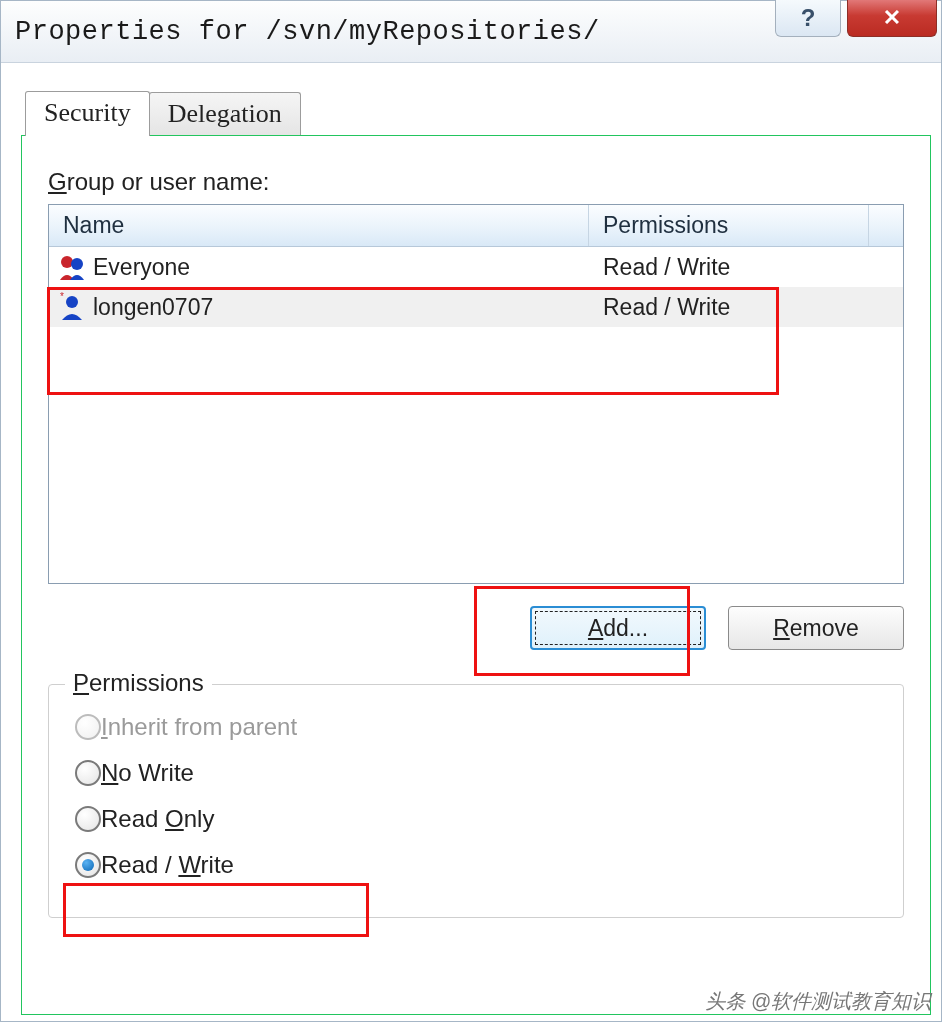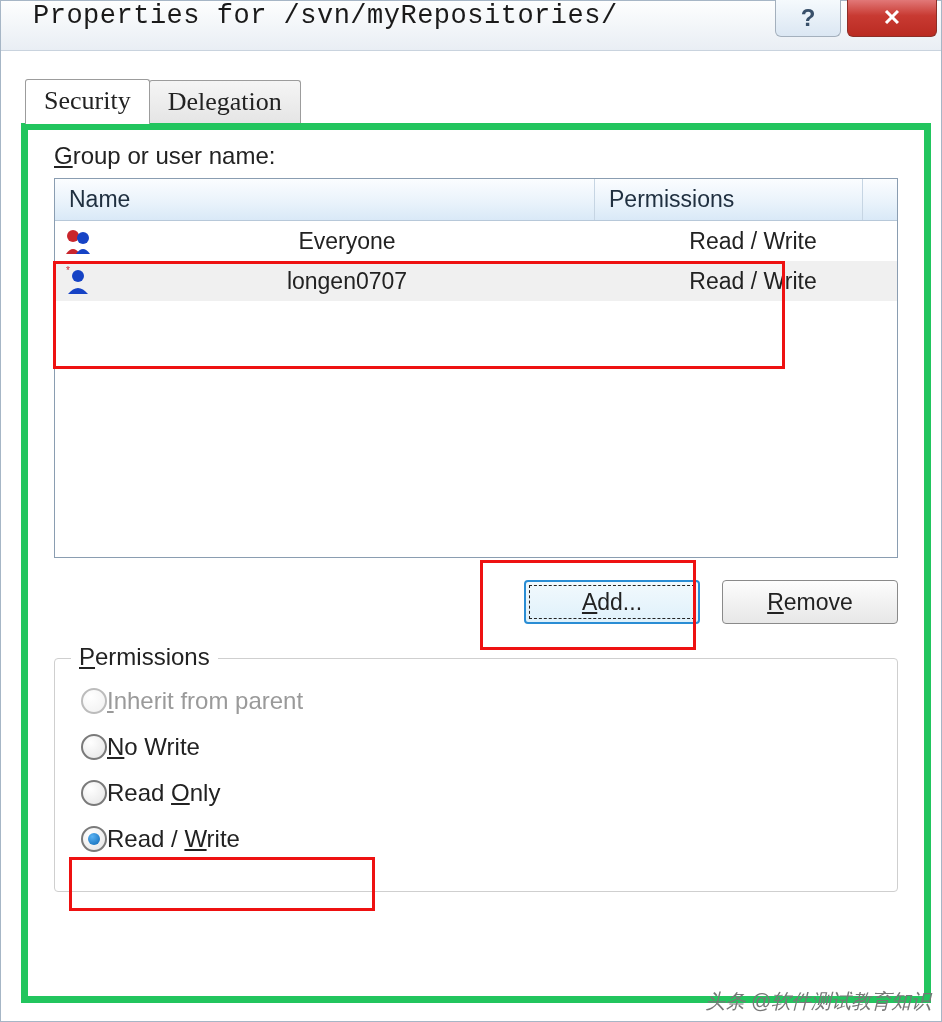--- a/index.html
+++ b/index.html
@@ -15,26 +15,26 @@
   }
   .window {
     width: 942px;
     height: 1022px;
     border: 1px solid #a6b6c6;
     background: #fff;
     position: relative;
   }
   
   .titlebar {
-    height: 50px;
+    height: 62px;
     background: linear-gradient(#fdfefe,#e9eef4);
     border-bottom: 1px solid #c9d3de;
     display: flex;
-    align-items: flex-start;
-    padding-left: 32px;
+    align-items: center;
+    padding-left: 14px;
     position: relative;
   }
   .titlebar .title {
     font-family: "Courier New", monospace;
     font-size: 27px;
     color: #1a1a1a;
     letter-spacing: 0.5px;
   }
   
   .winbtns {
@@ -89,23 +89,23 @@
     color: #222;
   }
   .tab.active {
     background: #fff;
     position: relative;
     z-index: 2;
     padding-bottom: 8px;
     margin-bottom: -1px;
   }
   .panel {
-    border: 7px solid #22c55e;
-    background: #fff;
-    padding: 12px 26px 26px 26px;
+    border: 1px solid #22c55e;
+    background: #fff;
+    padding: 32px 26px 26px 26px;
     min-height: 880px;
     position: relative;
   }
   .section-label {
     font-size: 24px;
     color: #222;
     margin-bottom: 8px;
   }
   .section-label .ul { text-decoration: underline; }
   
@@ -126,21 +126,20 @@
   }
   .col-name { flex: 0 0 540px; padding-left: 14px; border-right: 1px solid #c6d5e3; height: 100%; display:flex; align-items:center;}
   .col-perm { flex: 1 1 auto; padding-left: 14px; border-right: 1px solid #c6d5e3; height:100%; display:flex; align-items:center;}
   .col-tail { flex: 0 0 34px; }
   .grid-body { }
   .grid-row {
     display: flex;
     align-items: center;
     height: 40px;
     font-size: 23px;
-    text-align: center;
   }
   .grid-row .icon {
     width: 30px; height: 30px; margin: 0 6px 0 8px; flex: 0 0 30px;
   }
   .grid-row .nm { flex: 0 0 496px; }
   .grid-row .pm { flex: 1 1 auto; padding-left: 14px; }
   .grid-row.selected { background: #f0f0f0; }
   
   .hl {
     position: absolute;

